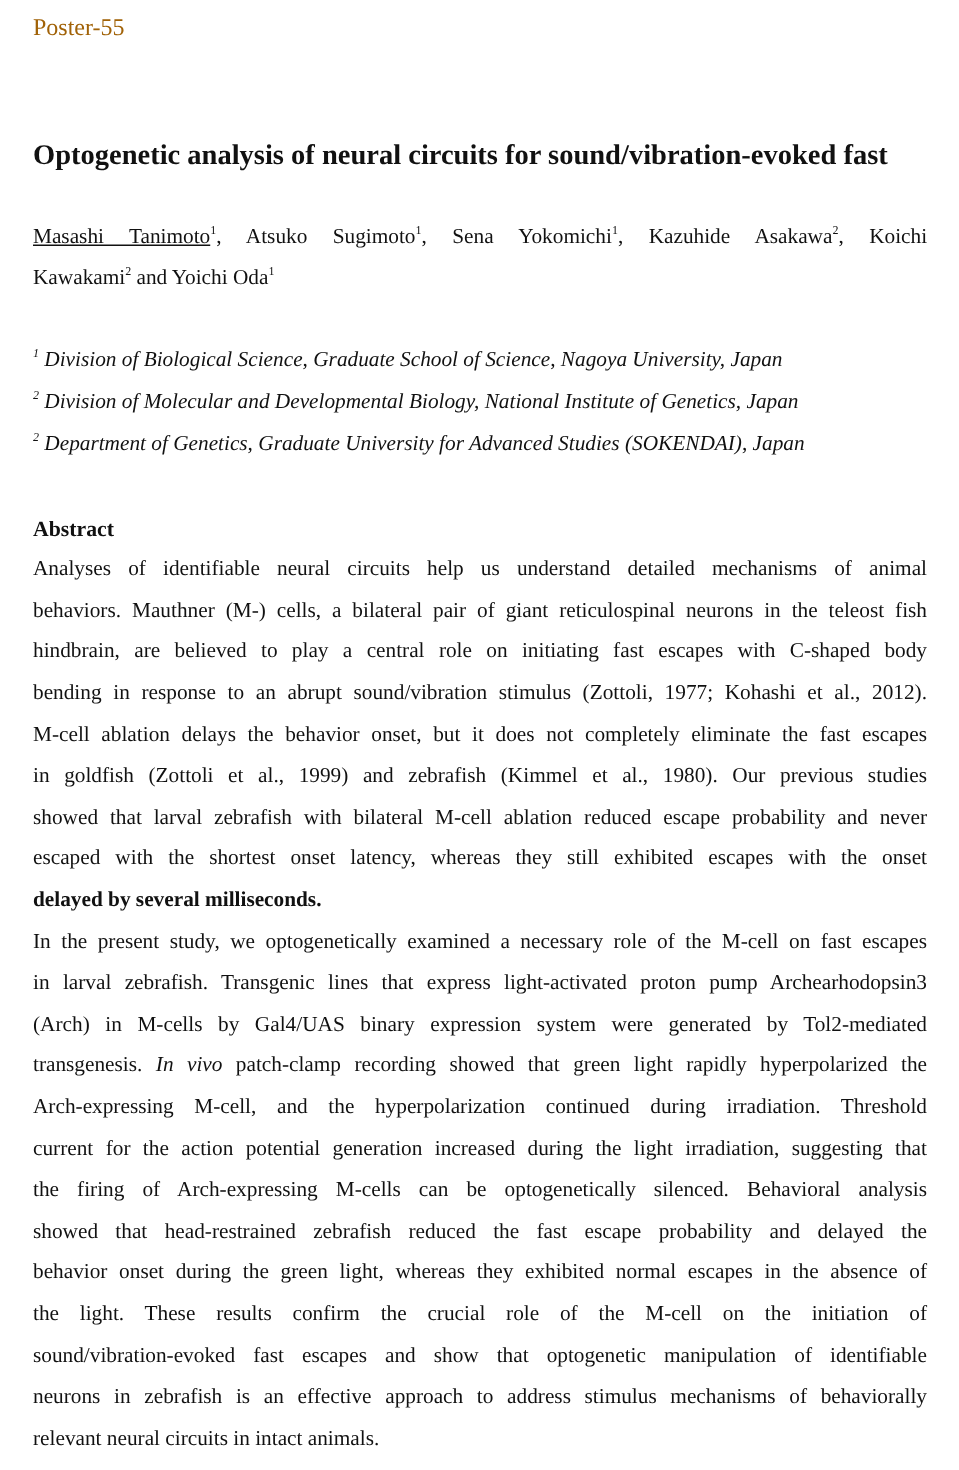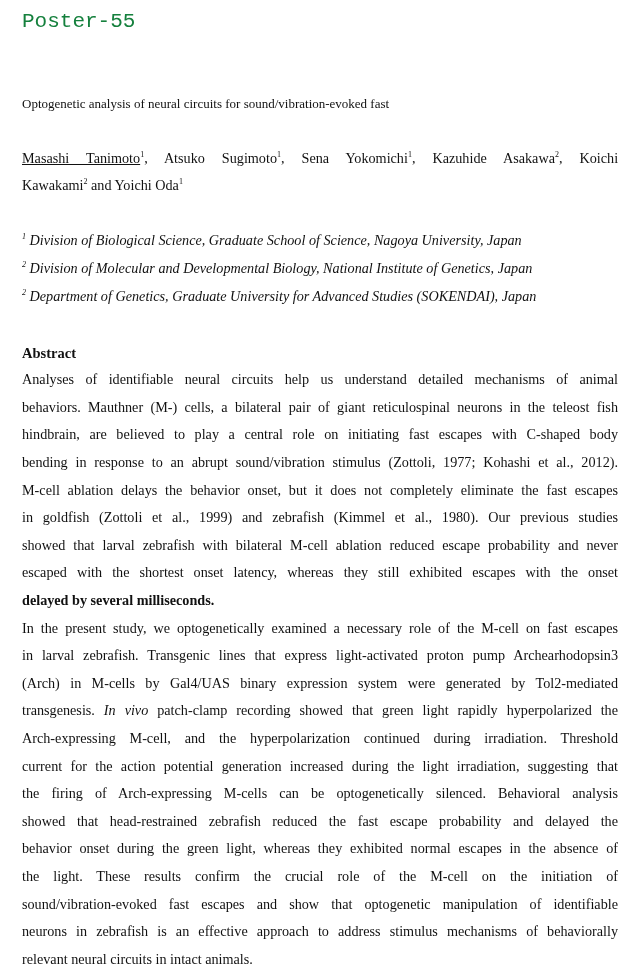--- a/index.html
+++ b/index.html
@@ -3,25 +3,25 @@
 <meta charset="utf-8">
 <style>
   html, body { margin: 0; padding: 0; }
   body {
     width: 639px; height: 980px; background: #ffffff; color: #111;
     position: relative; overflow: hidden;
     font-family: "Liberation Serif", serif;
   }
   .poster-id {
     position: absolute; left: 22px; top: 10px;
-    font-family: Liberation Mono, monospace; font-size: 21px; color: #15803d;
+    font-family: Liberation Serif, serif; font-size: 16px; color: #a16207;
   }
   .title {
     position: absolute; left: 22px; top: 90px; width: 596px;
-    font-weight: normal; font-size: 13px; line-height: 27px; margin: 0;
+    font-weight: bold; font-size: 19px; line-height: 27px; margin: 0;
   }
   .line {
     position: absolute; left: 22px; width: 596px; white-space: nowrap;
     font-size: 14.2px; line-height: 20px;
   }
   .just { text-align: justify; text-align-last: justify; white-space: normal; }
   .aff { font-style: italic; font-size: 14.2px; }
   sup { font-size: 8px; vertical-align: super; line-height: 0; }
   .u { text-decoration: underline; }
   .abs-head { font-weight: bold; font-size: 14.5px; }

